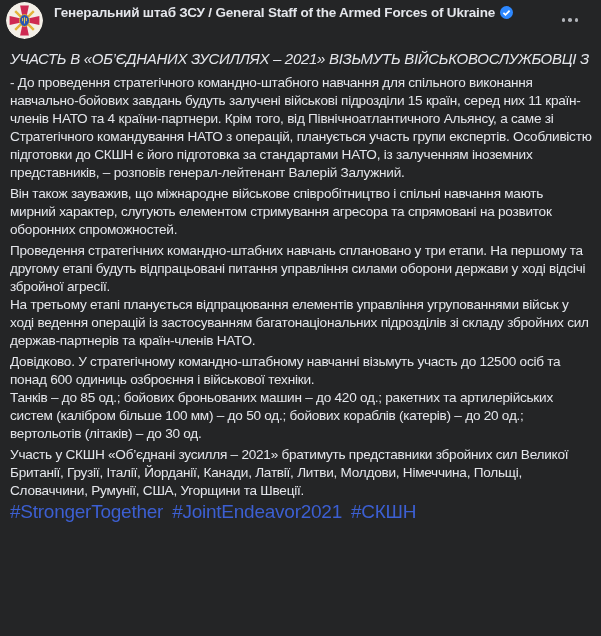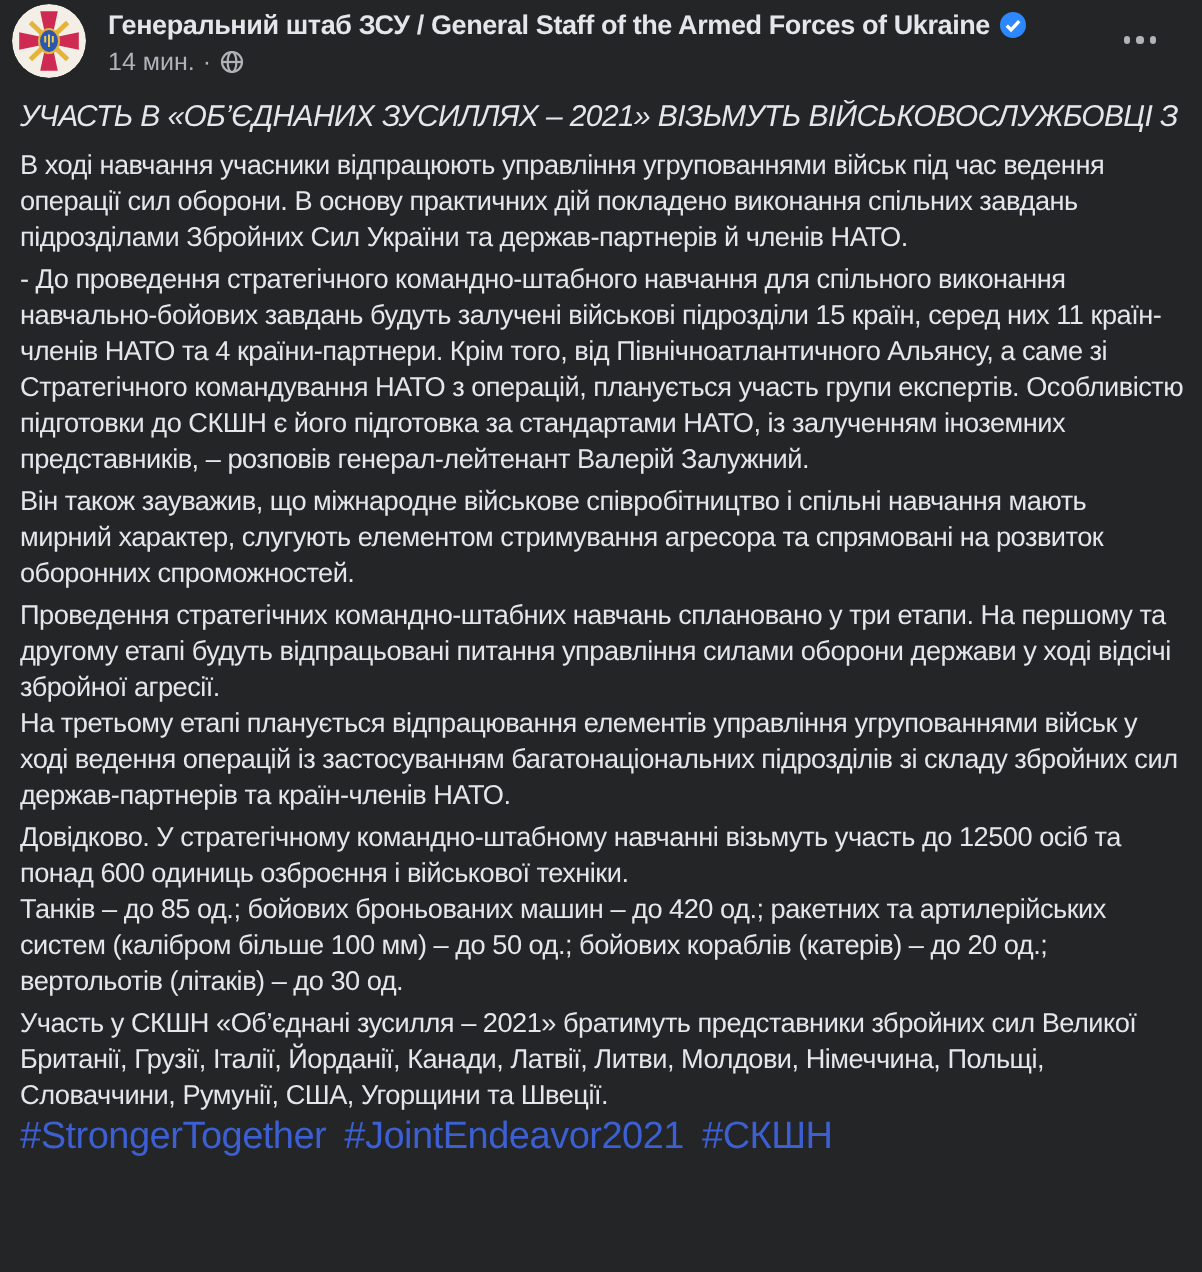--- a/index.html
+++ b/index.html
@@ -76,42 +76,32 @@
     </svg>
 
     <div class="hdr-text">
       <div class="author-row">
         <a class="author" href="#">Генеральний штаб ЗСУ / General Staff of the Armed Forces of Ukraine</a>
         <svg class="badge" width="13" height="13" viewBox="0 0 13 13">
           <circle cx="6.5" cy="6.5" r="6.5" fill="#2d88ff"></circle>
           <polyline points="3.4,6.8 5.5,8.9 9.6,4.6" fill="none" stroke="#ffffff" stroke-width="1.7"></polyline>
         </svg>
       </div>
-      <div class="meta-row">
-        <a href="#">14 мин.</a>
-        <span>·</span>
-        <svg width="12" height="12" viewBox="0 0 12 12">
-          <circle cx="6" cy="6" r="5" fill="none" stroke="#b0b3b8" stroke-width="1.1"></circle>
-          <ellipse cx="6" cy="6" rx="2.2" ry="5" fill="none" stroke="#b0b3b8" stroke-width="1.1"></ellipse>
-          <line x1="1" y1="6" x2="11" y2="6" stroke="#b0b3b8" stroke-width="1.1"></line>
-        </svg>
-      </div>
     </div>
   </div>
 
   <button class="menu-btn" aria-label="options">
     <span class="dot"></span>
     <span class="dot"></span>
     <span class="dot"></span>
   </button>
 
   <div>
     <p class="post-title">УЧАСТЬ В «ОБ’ЄДНАНИХ ЗУСИЛЛЯХ – 2021» ВІЗЬМУТЬ ВІЙСЬКОВОСЛУЖБОВЦІ З 15 КРАЇН</p>
 
-    <p class="para">В ході навчання учасники відпрацюють управління угрупованнями військ під час ведення операції сил оборони. В основу практичних дій покладено виконання спільних завдань підрозділами Збройних Сил України та держав-партнерів й членів НАТО.</p>
     <p class="para">- До проведення стратегічного командно-штабного навчання для спільного виконання навчально-бойових завдань будуть залучені військові підрозділи 15 країн, серед них 11 країн-членів НАТО та 4 країни-партнери. Крім того, від Північноатлантичного Альянсу, а саме зі Стратегічного командування НАТО з операцій, планується участь групи експертів. Особливістю підготовки до СКШН є його підготовка за стандартами НАТО, із залученням іноземних представників, – розповів генерал-лейтенант Валерій Залужний.</p>
     <p class="para">Він також зауважив, що міжнародне військове співробітництво і спільні навчання мають мирний характер, слугують елементом стримування агресора та спрямовані на розвиток оборонних спроможностей.</p>
     <p class="para">Проведення стратегічних командно-штабних навчань сплановано у три етапи. На першому та другому етапі будуть відпрацьовані питання управління силами оборони держави у ході відсічі збройної агресії.
 На третьому етапі планується відпрацювання елементів управління угрупованнями військ у ході ведення операцій із застосуванням багатонаціональних підрозділів зі складу збройних сил держав-партнерів та країн-членів НАТО.</p>
     <p class="para">Довідково. У стратегічному командно-штабному навчанні візьмуть участь до 12500 осіб та понад 600 одиниць озброєння і військової техніки.
 Танків – до 85 од.; бойових броньованих машин – до 420 од.; ракетних та артилерійських систем (калібром більше 100 мм) – до 50 од.; бойових кораблів (катерів) – до 20 од.; вертольотів (літаків) – до 30 од.</p>
     <p class="para">Участь у СКШН «Об’єднані зусилля – 2021» братимуть представники збройних сил Великої Британії, Грузії, Італії, Йорданії, Канади, Латвії, Литви, Молдови, Німеччина, Польщі, Словаччини, Румунії, США, Угорщини та Швеції.</p>
 
     <p class="hashtags">
       <a href="#">#StrongerTogether</a>

